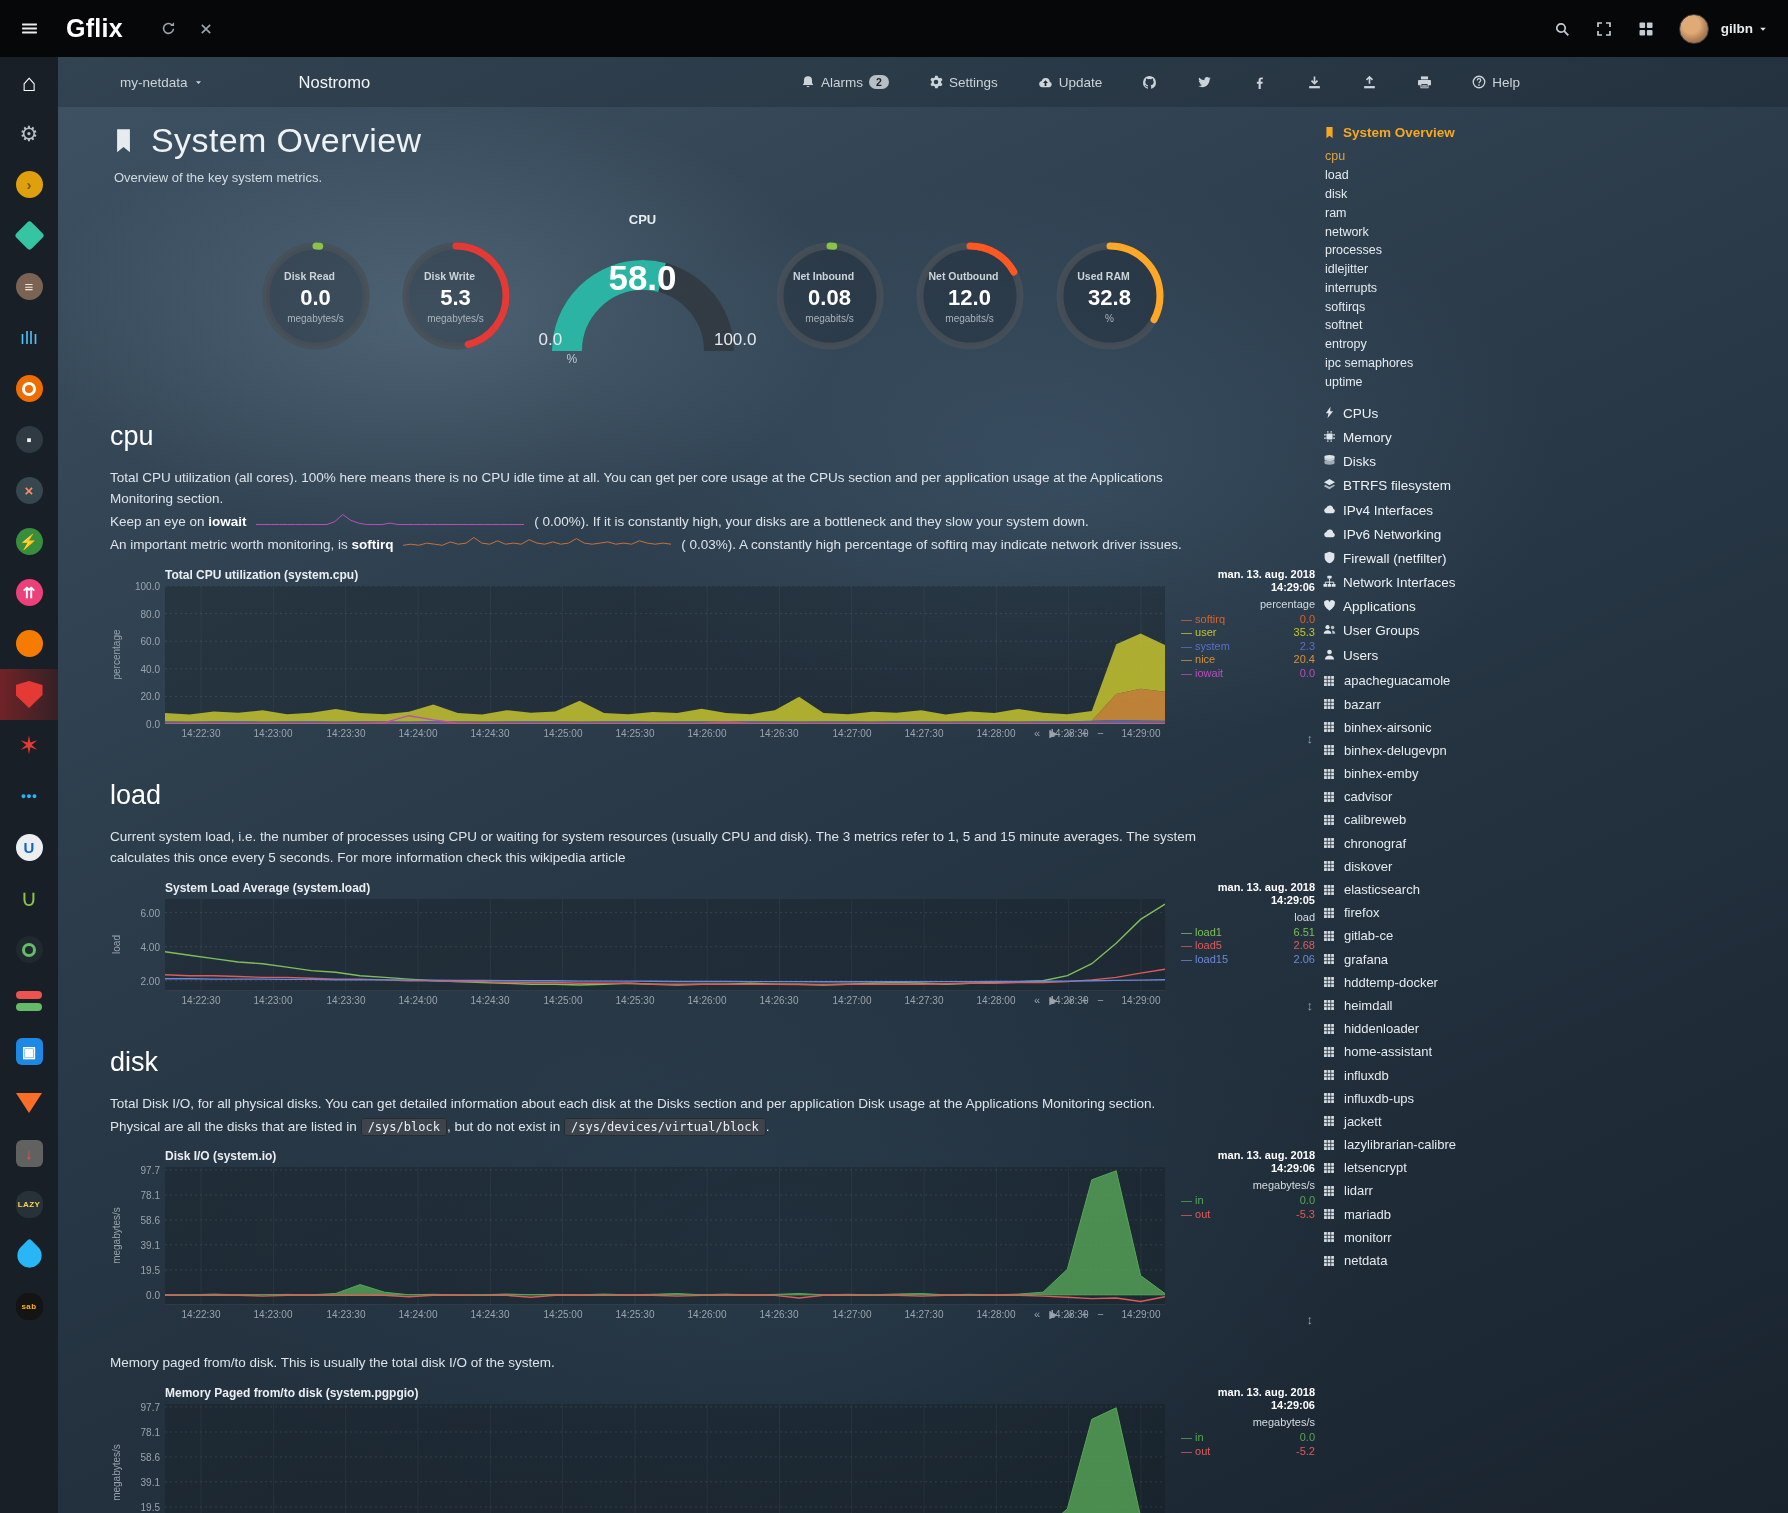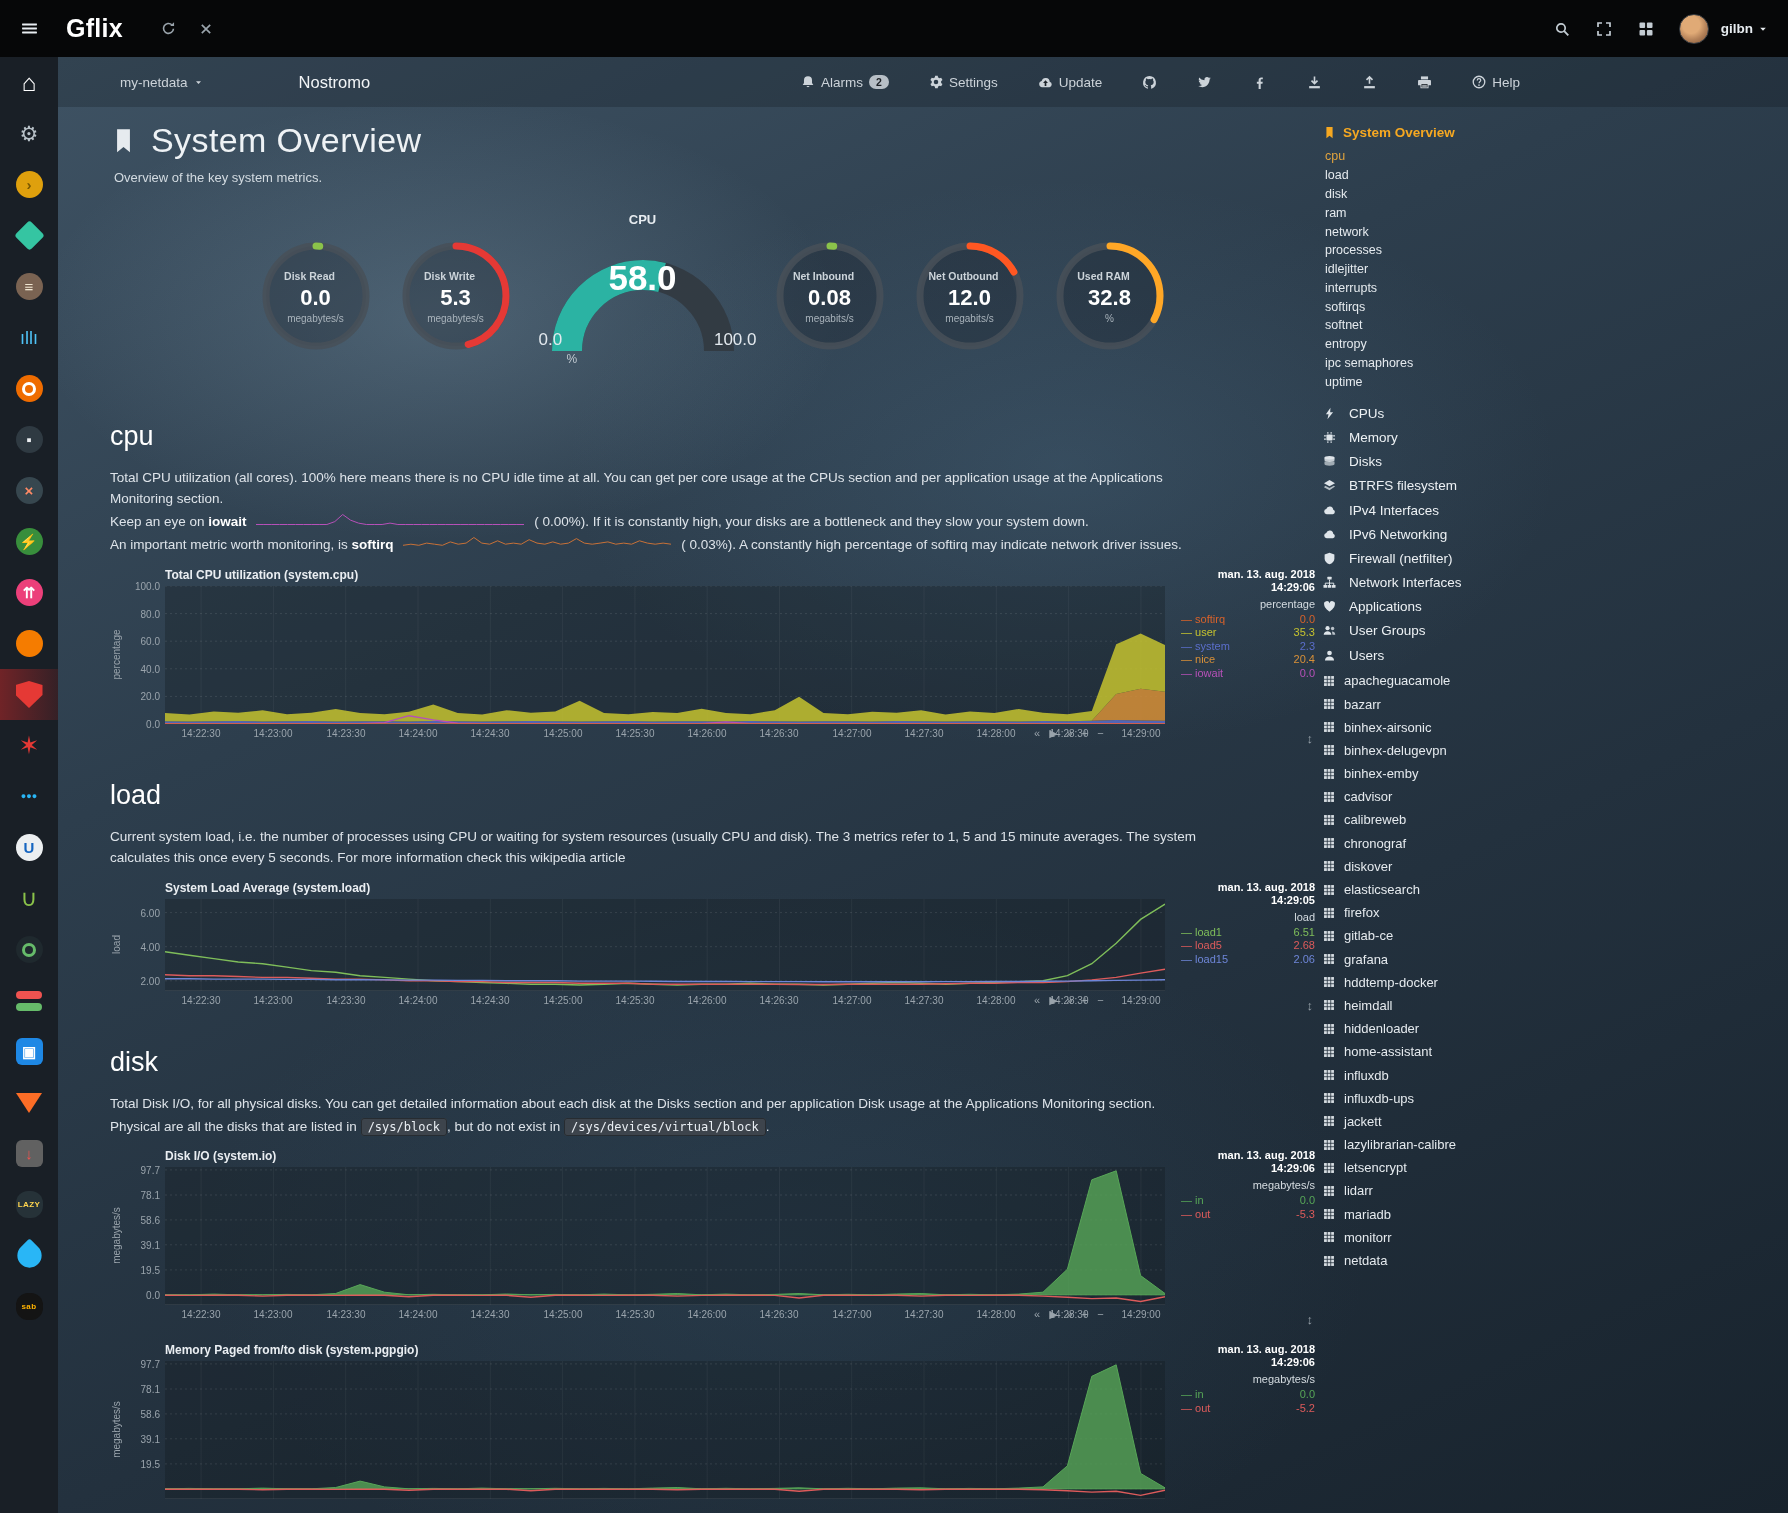--- a/index.html
+++ b/index.html
@@ -91,21 +91,21 @@
 .l-row{display:flex;justify-content:space-between;line-height:13.5px;font-size:11px}
 .c-resize{position:absolute;right:2px;bottom:-22px;color:#99a3ab;font-size:13px}
 
 
 .nd-menu{position:absolute;top:68px;right:215px;width:250px;bottom:0;overflow:hidden;z-index:6;font-size:13px;color:#dbe1e6}
 .m-title{display:flex;align-items:center;gap:7px;color:#f6a821;font-weight:bold;font-size:13.5px;
   border-left:3px solid #f6a821;padding-left:9px;margin-left:-12px}
 .m-sub{margin:7px 0 10px 2px}
 .m-subitem{padding:2.4px 0;color:#e5eaee;font-size:12.5px}
 .m-subitem.on{color:#e0a33e}
-.m-sec{display:flex;align-items:center;gap:13px;padding:4.6px 0;font-size:13.5px;color:#edf1f4}
+.m-sec{display:flex;align-items:flex-start;gap:7px;padding:4.6px 0;font-size:13.5px;color:#edf1f4}
 .m-sec .i{color:#dfe5ea}
 .m-apps{margin-top:2px}
 .m-app{display:flex;align-items:center;gap:9px;padding:4.1px 0;font-size:13px;color:#e5eaee}
 .m-app .i{color:#d8dee3}
 </style>
 </head>
 <body>
 
 <div class="page" data-interactable="false">
 
@@ -640,20 +640,21 @@
               <span class="l-val">0.0</span>
             </div>
             <div class="l-row" data-interactable="true" style="color:#DD5B5B">
               <span class="l-name">— out</span>
               <span class="l-val">-5.3</span>
             </div>
             <div class="c-resize" data-interactable="true">↕</div>
           </div>
         </div>
 
+      <p class="desc" style="margin-top:22px" data-interactable="false">Memory paged from/to disk. This is usually the total disk I/O of the system.</p>
       <div class="chart" id="chart-pgpgio" data-interactable="true" style="height: 182px;">
           <div class="c-title" data-interactable="false">Memory Paged from/to disk (system.pgpgio)</div>
           <div class="c-ylab" data-interactable="false" style="top:81px">megabytes/s</div>
           <div class="c-ytick" data-interactable="false" style="top:16px">97.7</div>
           <div class="c-ytick" data-interactable="false" style="top:41px">78.1</div>
           <div class="c-ytick" data-interactable="false" style="top:66px">58.6</div>
           <div class="c-ytick" data-interactable="false" style="top:91px">39.1</div>
           <div class="c-ytick" data-interactable="false" style="top:116px">19.5</div>
           <div class="c-plot" data-interactable="true" style="left:55px;top:18px;width:1000px;height:138px"><svg width="1000" height="138" viewBox="0 0 1000 138" preserveAspectRatio="none">
               <line x1="0" y1="2.9" x2="1000" y2="2.9" stroke="rgba(255,255,255,0.10)" stroke-dasharray="2,3"></line>

